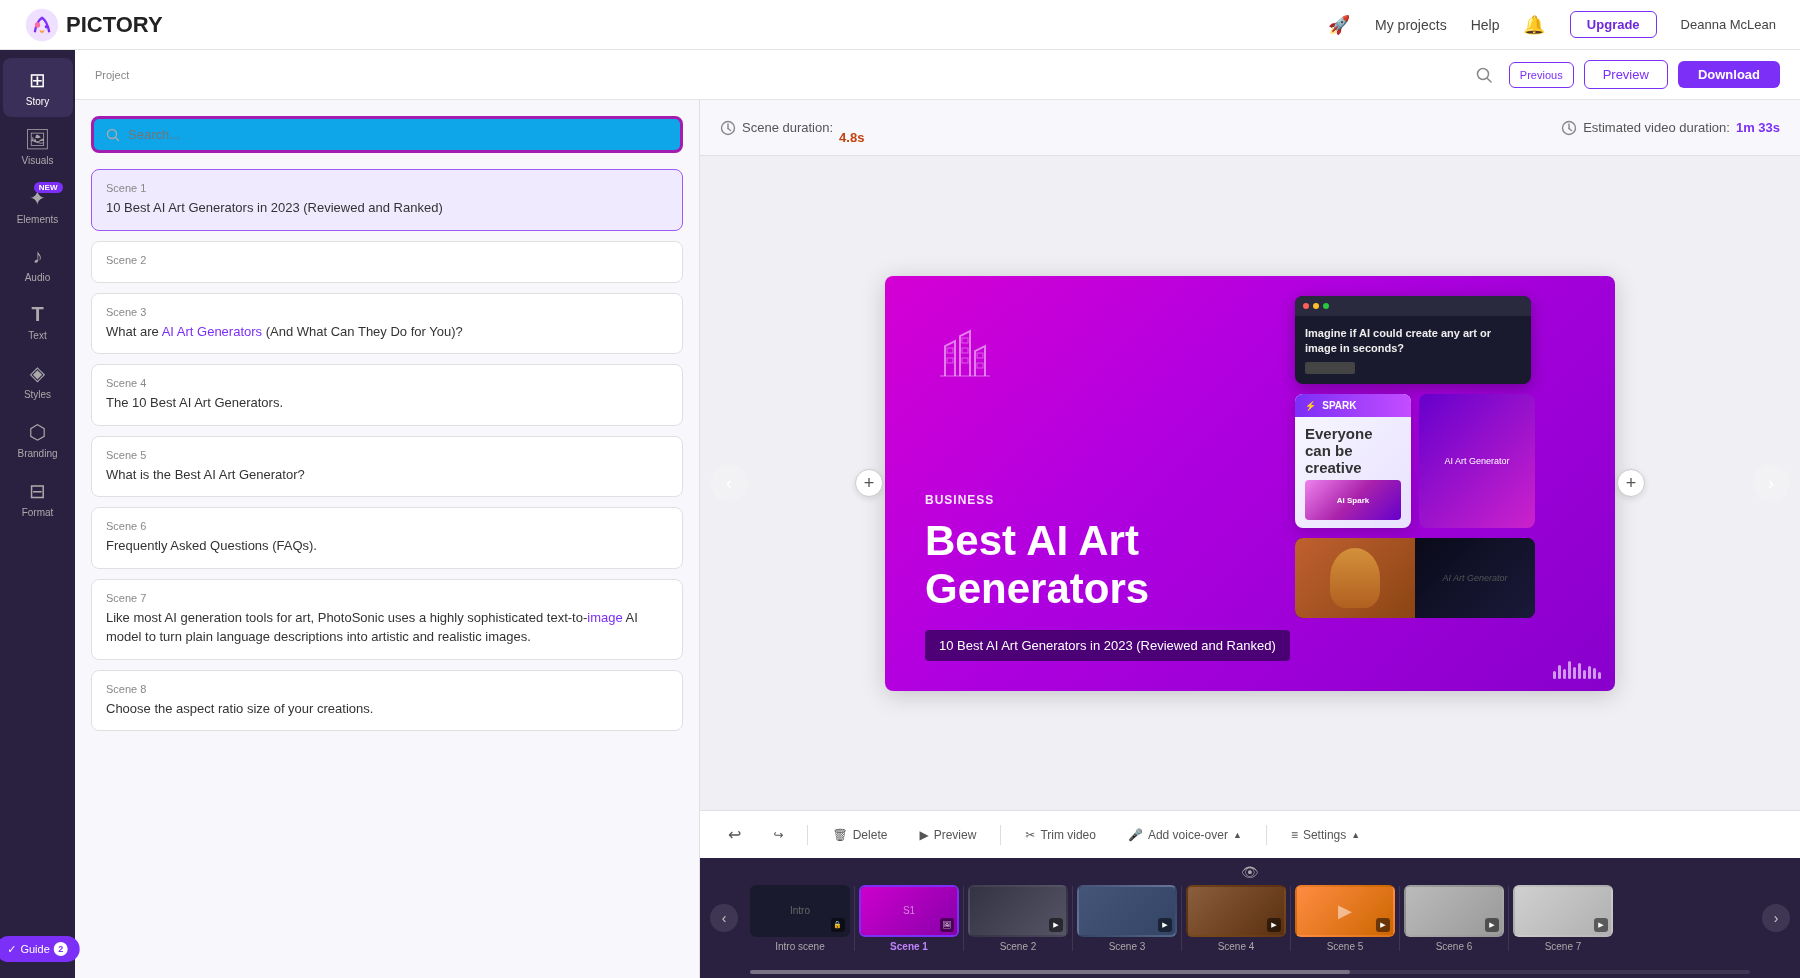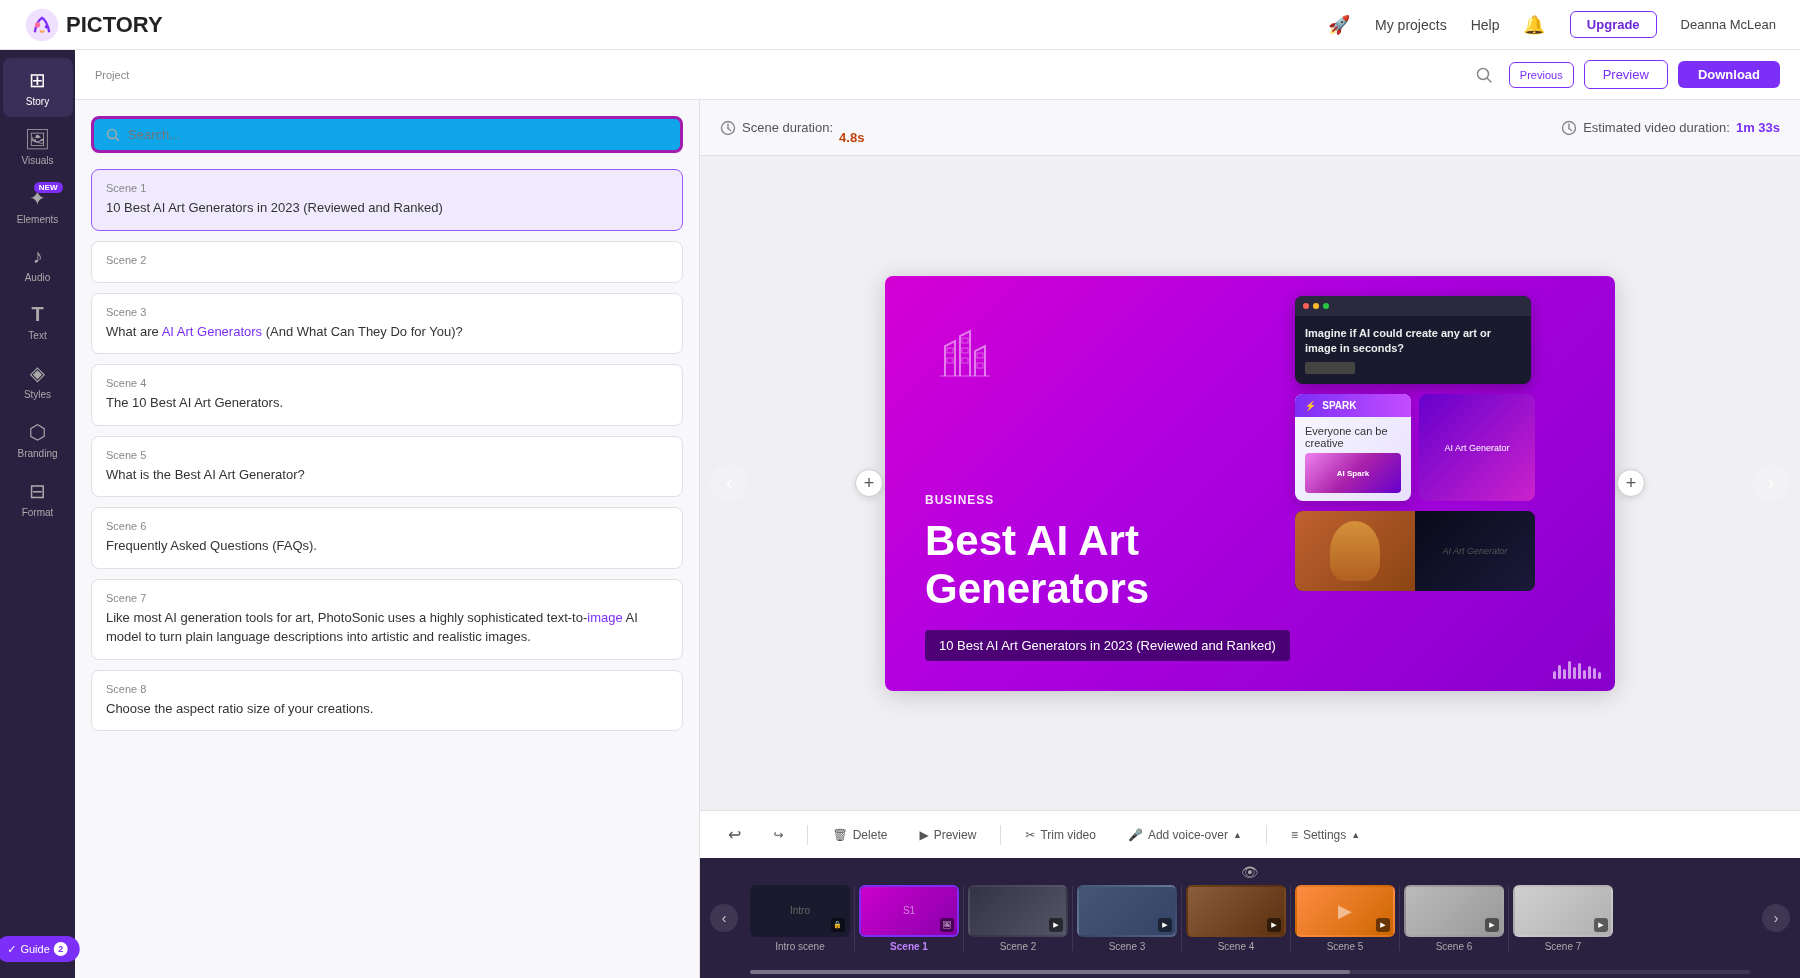--- a/index.html
+++ b/index.html
@@ -144,21 +144,21 @@
     .spark-card {
       background: linear-gradient(135deg, #f8f8ff, #e8e0ff);
       border-radius: 8px; overflow: hidden; box-shadow: 0 4px 16px rgba(0,0,0,0.2);
     }
     .spark-header {
       background: linear-gradient(90deg, #7b2ff7, #c44dff);
       padding: 6px 10px; display: flex; align-items: center; gap: 6px;
     }
     .spark-logo { color: #fff; font-weight: 800; font-size: 10px; }
     .spark-body { padding: 8px 10px; }
-    .spark-body-text { font-size: 11px; color: #333; font-weight: 400; }
+    .spark-body-text { font-size: 15px; color: #333; font-weight: 700; }
     .city-icon {
       position: absolute; top: 40px; left: 40px;
       width: 80px; height: 80px; opacity: 0.7;
     }
     .nav-arrow {
       position: absolute; top: 50%; transform: translateY(-50%);
       background: rgba(255,255,255,0.15); border: none; border-radius: 50%;
       width: 38px; height: 38px; display: flex; align-items: center; justify-content: center;
       cursor: pointer; font-size: 18px; color: #fff; backdrop-filter: blur(4px);
     }

